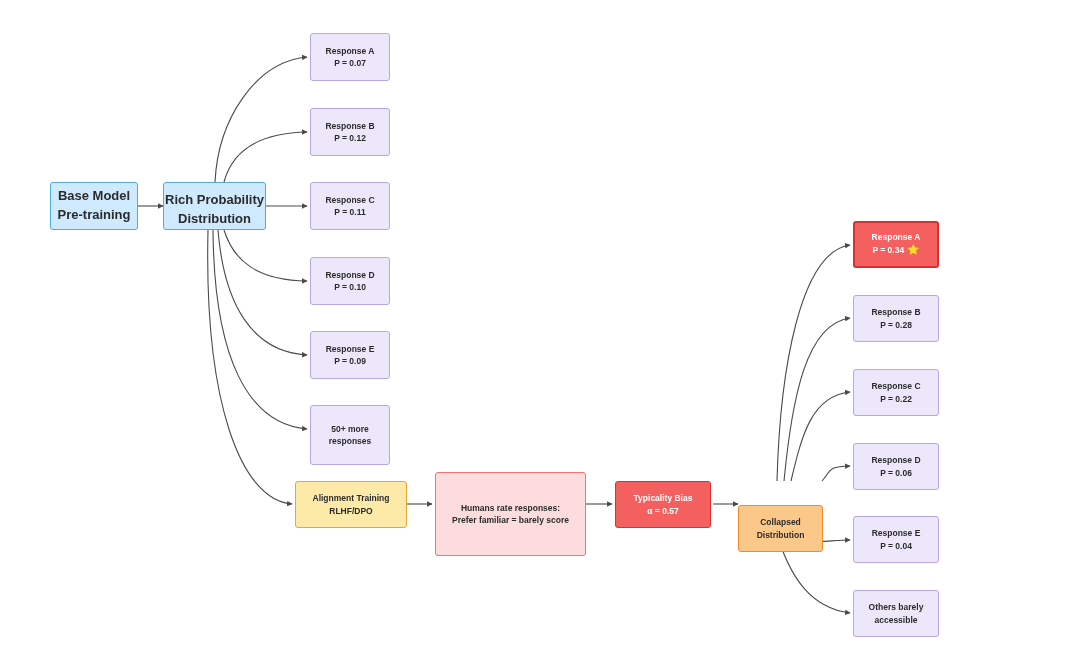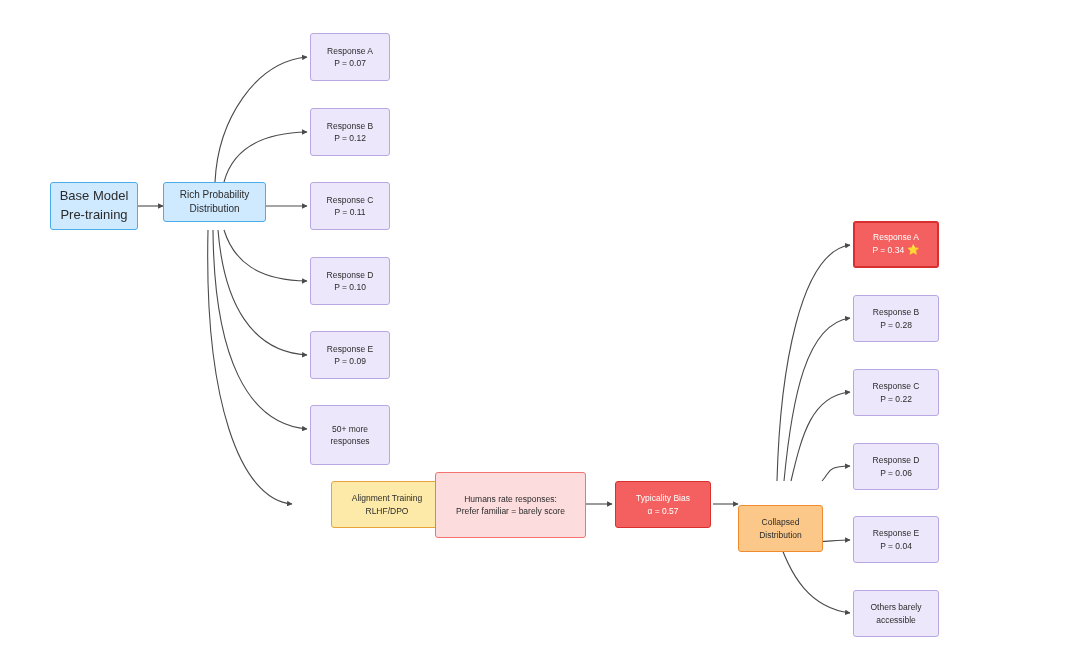--- a/index.html
+++ b/index.html
@@ -38,20 +38,21 @@
     justify-content: center;
     border-radius: 3px;
     border-style: solid;
     border-width: 1.2px;
     text-align: center;
     line-height: 1.45;
   }
   .node .line {
     display: block;
     white-space: nowrap;
+    font-weight: bold;
   }
   .node .line.wrap {
     white-space: normal;
   }
   .n-blue {
     background: #cfeaff;
     border-color: #4aabe8;
     color: #2b2b2b;
   }
   .n-lav {
@@ -117,21 +118,21 @@
     <path class="edge-path" marker-end="url(#arrow)" d="M 822,481 C 832,470 826,467 850,466"></path>
     <path class="edge-path" marker-end="url(#arrow)" d="M 790,528 C 806,548 822,540 850,540"></path>
     <path class="edge-path" marker-end="url(#arrow)" d="M 775,528 C 790,580 812,608 850,613"></path>
   </svg>
 
   <div class="node n-blue" style="left:50px; top:182px; width:88px; height:48px; font-size:13px;">
     <span class="line">Base Model</span>
     <span class="line">Pre-training</span>
   </div>
 
-  <div class="node n-blue" style="left:163px; top:182px; width:103px; height:40px; font-size:10px;">
+  <div class="node n-blue" style="left:163px; top:182px; width:103px; height:48px; font-size:13px;justify-content:flex-end;">
     <span class="line">Rich Probability</span>
     <span class="line">Distribution</span>
   </div>
 
   <div class="node n-lav" style="left:310px; top:33px; width:80px; height:48px; font-size:8.5px;">
     <span class="line">Response A</span>
     <span class="line">P = 0.07</span>
   </div>
 
   <div class="node n-lav" style="left:310px; top:108px; width:80px; height:48px; font-size:8.5px;">
@@ -152,26 +153,26 @@
   <div class="node n-lav" style="left:310px; top:331px; width:80px; height:48px; font-size:8.5px;">
     <span class="line">Response E</span>
     <span class="line">P = 0.09</span>
   </div>
 
   <div class="node n-lav" style="left:310px; top:405px; width:80px; height:60px; font-size:8.5px;">
     <span class="line">50+ more</span>
     <span class="line">responses</span>
   </div>
 
-  <div class="node n-yellow" style="left:295px; top:481px; width:112px; height:47px; font-size:8.5px;margin-left:36px;">
+  <div class="node n-yellow" style="left:295px; top:481px; width:112px; height:47px; font-size:8.5px;">
     <span class="line">Alignment Training</span>
     <span class="line">RLHF/DPO</span>
   </div>
 
-  <div class="node n-pink" style="left:435px; top:472px; width:151px; height:66px; font-size:8.5px; padding:0 8px;">
+  <div class="node n-pink" style="left:435px; top:472px; width:151px; height:84px; font-size:8.5px; padding:0 8px;">
     <span class="line">Humans rate responses:</span>
     <span class="line wrap">Prefer familiar = barely score</span>
   </div>
 
   <div class="node n-red" style="left:615px; top:481px; width:96px; height:47px; font-size:8.5px;">
     <span class="line">Typicality Bias</span>
     <span class="line">α = 0.57</span>
   </div>
 
   <div class="node n-orange" style="left:738px; top:481px; width:85px; height:47px; font-size:8.5px;margin-top:24px;">

